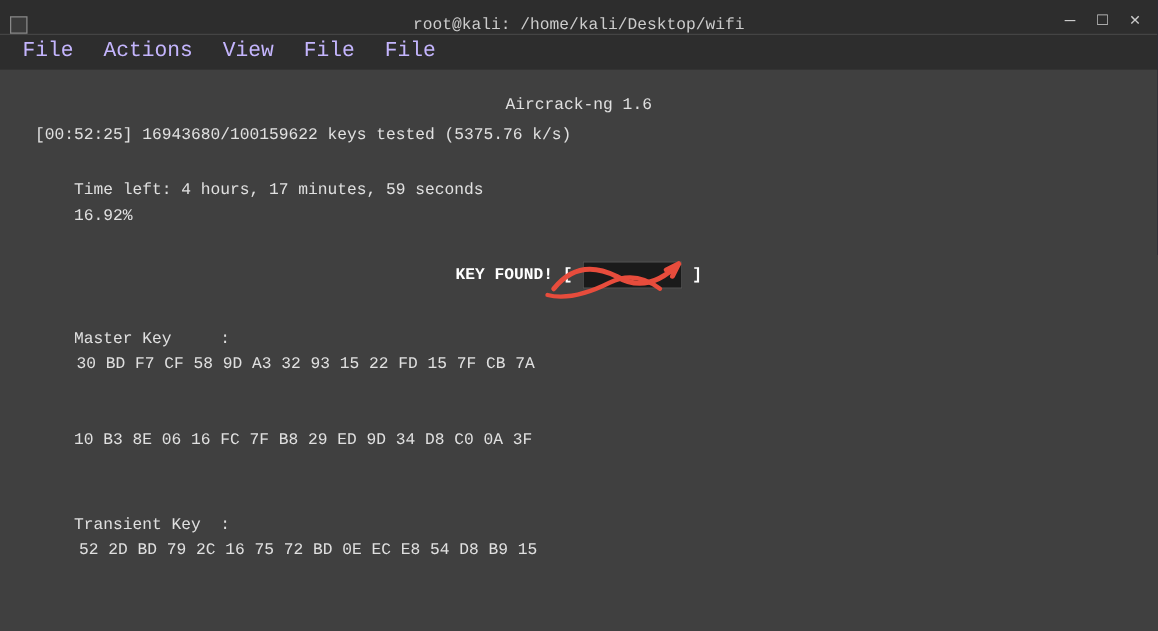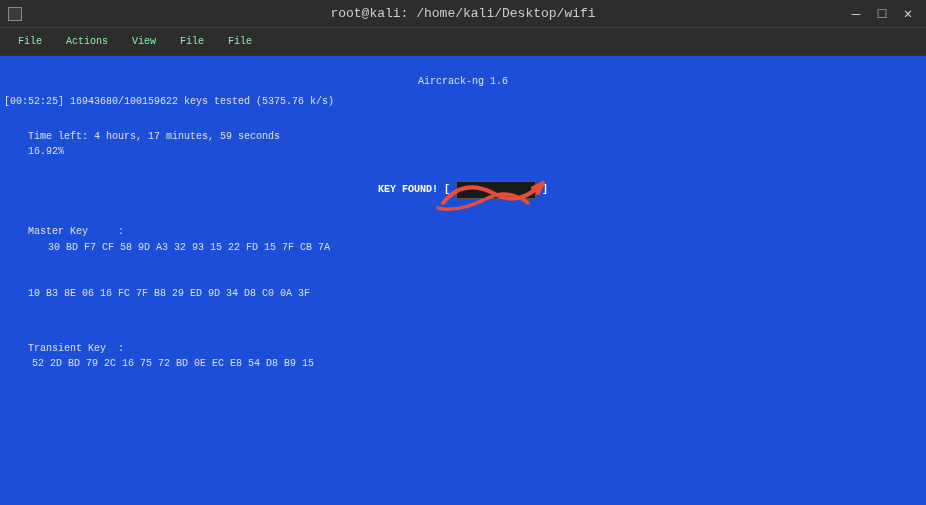--- a/index.html
+++ b/index.html
@@ -9,21 +9,21 @@
       background: #1a1a2e;
       font-family: 'Courier New', Courier, monospace;
       overflow: hidden;
     }
 
     
     .title-bar {
       background: #2d2d2d;
       height: 28px;
       display: flex;
-      align-items: center;
+      align-items: flex-end;
       justify-content: space-between;
       padding: 0 8px;
       border-bottom: 1px solid #444;
     }
     .title-bar-left {
       display: flex;
       align-items: center;
       gap: 4px;
     }
     .title-bar-window-icon {
@@ -57,35 +57,35 @@
     .menu-bar {
       background: #2d2d2d;
       height: 28px;
       display: flex;
       align-items: center;
       padding: 0 8px;
       border-bottom: 1px solid #333;
       gap: 4px;
     }
     .menu-item {
-      color: #86efac;
-      font-size: 10px;
+      color: #c4b5fd;
+      font-size: 17px;
       padding: 2px 10px;
       cursor: pointer;
       border-radius: 2px;
     }
 
     
     .terminal {
-      background: #1d4ed8;
+      background: #404040;
       width: 100%;
       height: calc(505px - 56px);
-      padding: 10px 4px;
+      padding: 10px 28px;
       color: #e0e0e0;
-      font-size: 10px;
+      font-size: 13px;
       line-height: 1.55;
       position: relative;
       overflow: hidden;
     }
 
     .term-line {
       white-space: pre;
       color: #e0e0e0;
     }
 
@@ -179,21 +179,21 @@
     <svg class="arrow-overlay" width="130" height="50" viewBox="0 0 130 50" style="position:absolute; top:-8px; left:calc(50% - 30px);">
       <path d="M 10 30 Q 30 5 60 20 Q 85 35 110 10 L 105 20 M 110 10 L 100 15" stroke="#e74c3c" stroke-width="4" fill="none" stroke-linecap="round" stroke-linejoin="round"></path>
       <path d="M 5 35 Q 25 40 55 25 Q 75 15 95 30" stroke="#e74c3c" stroke-width="3.5" fill="none" stroke-linecap="round"></path>
     </svg>
   </div>
 
   <div class="spacer"></div>
 
   <div class="term-line">
     <span>Master Key     :</span>
-    <span style="margin-left:20px;">30 BD F7 CF 58 9D A3 32 93 15 22 FD 15 7F CB 7A</span>
+    <span style="margin-left:2px;">30 BD F7 CF 58 9D A3 32 93 15 22 FD 15 7F CB 7A</span>
   </div>
   <div class="term-line">
     <span style="">10 B3 8E 06 16 FC 7F B8 29 ED 9D 34 D8 C0 0A 3F</span>
   </div>
 
   <div class="spacer"></div>
 
   <div class="term-line">
     <span>Transient Key  :</span>
     <span style="margin-left:4px;font-family:Liberation Mono, monospace;">52 2D BD 79 2C 16 75 72 BD 0E EC E8 54 D8 B9 15</span>

